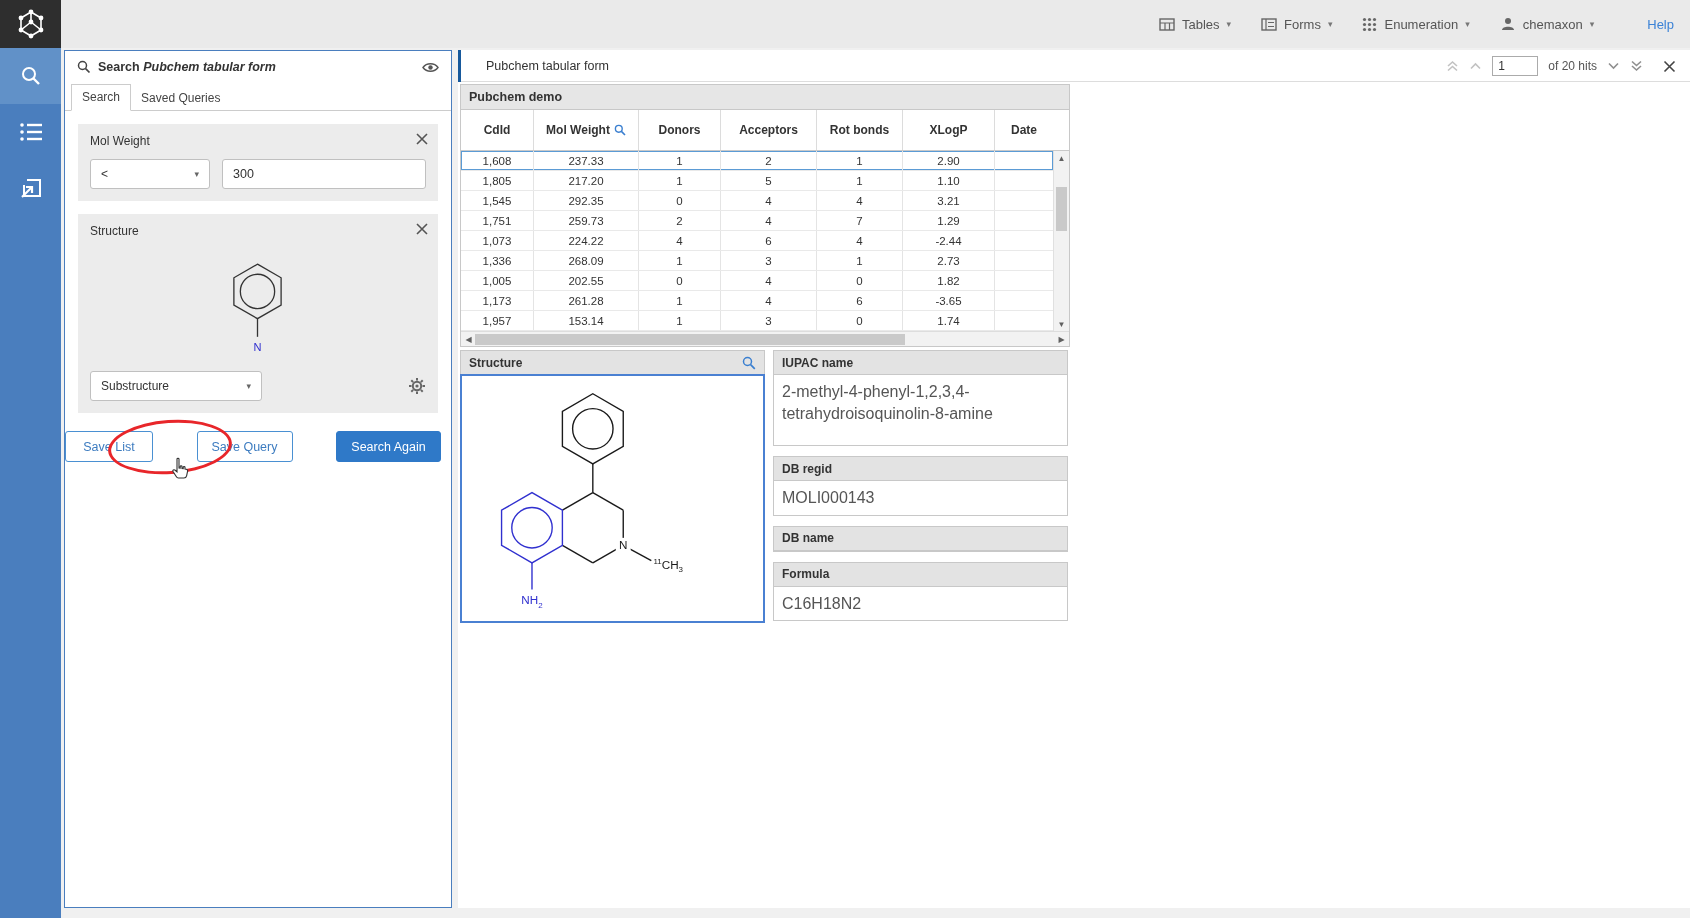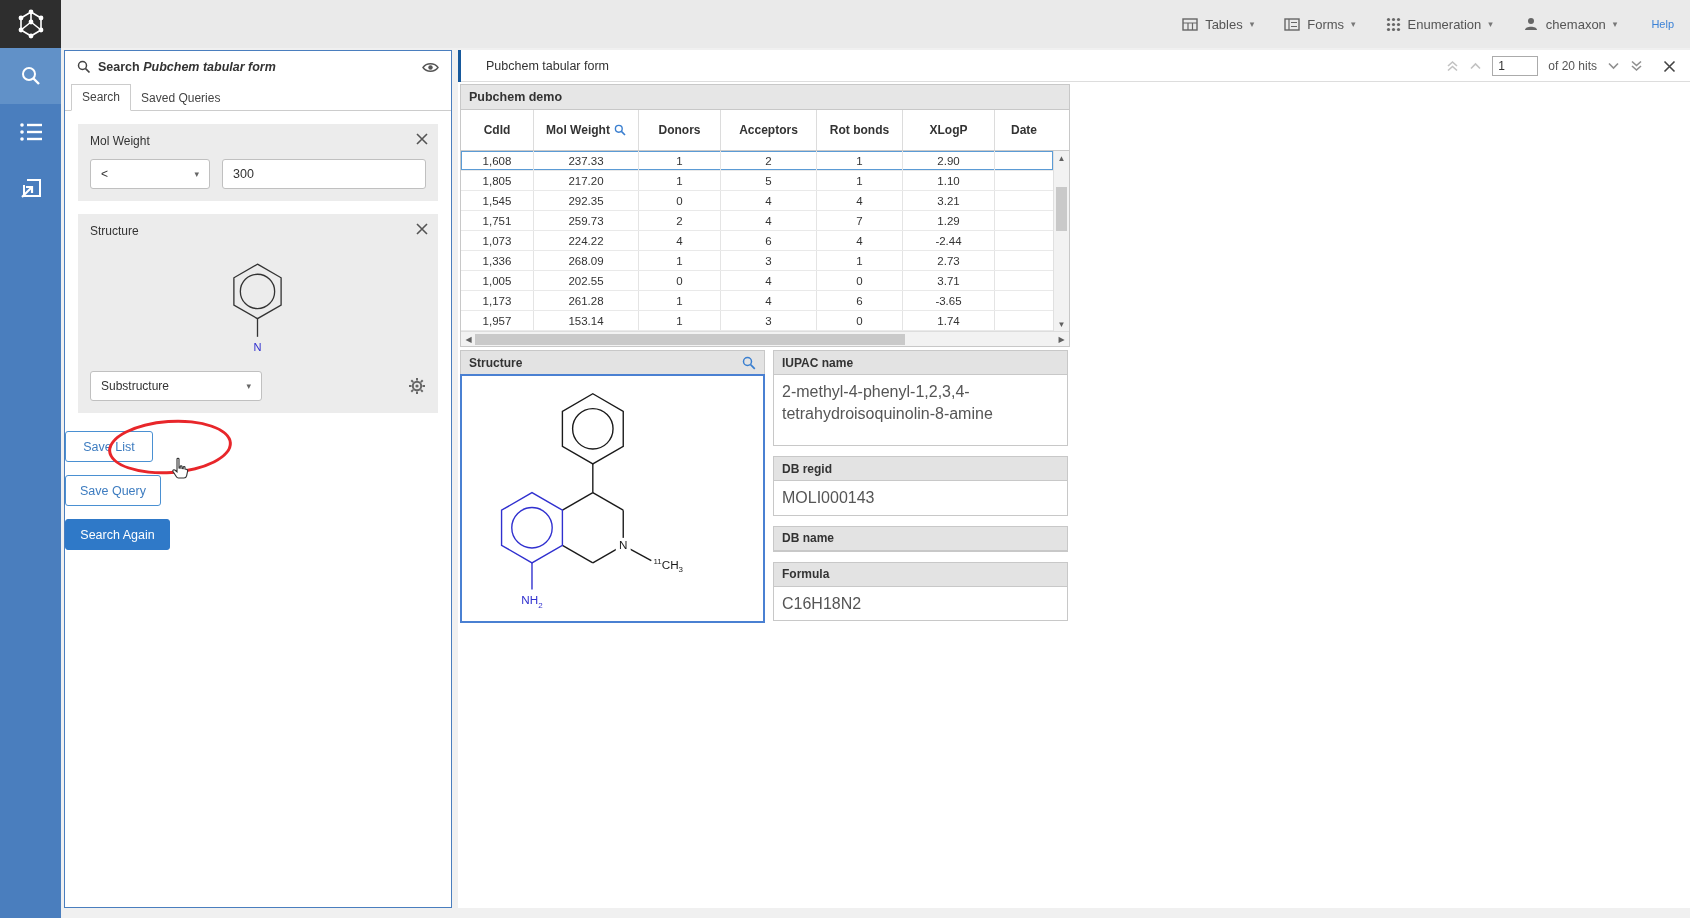--- a/index.html
+++ b/index.html
@@ -13,21 +13,21 @@
   }
   svg { display:block; }
 
   
   .topbar { position:absolute; left:0; top:0; width:1690px; height:48px; background:#eaeaea; }
   .logo-box { position:absolute; left:0; top:0; width:61px; height:48px; background:#2e2e2e; display:flex; align-items:center; justify-content:center; }
   .topbar-right { position:absolute; right:16px; top:0; height:48px; display:flex; align-items:center; }
   .top-menu { display:flex; align-items:center; gap:7px; margin-left:30px; cursor:pointer; }
   .top-menu .lbl { font-size:13px; color:#555; }
   .top-menu .caret { font-size:9px; color:#777; }
-  .help-link { margin-left:34px; font-size:11px; color:#3b82d6; cursor:pointer; }
+  .help-link { margin-left:53px; font-size:13px; color:#3b82d6; cursor:pointer; }
 
   
   .sidebar { position:absolute; left:0; top:48px; width:61px; height:870px; background:#4a7ebe; }
   .sidebar-item { height:56px; display:flex; align-items:center; justify-content:center; cursor:pointer; }
   .sidebar-item.active { background:#6191c8; }
 
   
   .search-panel { position:absolute; left:64px; top:50px; width:388px; height:858px; background:#fff; border:1px solid #4a7ebe; }
   .sp-header { height:32px; display:flex; align-items:center; padding:0 12px; }
   .sp-title { font-size:12.5px; font-weight:bold; color:#333; margin-left:7px; }
@@ -40,21 +40,21 @@
   .filter-label { font-size:12px; color:#333; }
   .filter-close { position:absolute; right:10px; top:9px; cursor:pointer; }
   .filter-controls { display:flex; gap:12px; margin-top:11px; align-items:center; }
   .sel { background:#fff; border:1px solid #c0c0c0; border-radius:3px; height:30px; display:flex; align-items:center; padding:0 10px; font-size:12px; color:#333; cursor:pointer; }
   .sel .caret { margin-left:auto; font-size:9px; color:#666; }
   .sel.op { width:120px; }
   .sel.mode { width:172px; }
   .txt-input { width:204px; height:30px; border:1px solid #c0c0c0; border-radius:3px; padding:0 10px; font-size:12.5px; color:#333; font-family:"Liberation Sans", sans-serif; }
   .struct-canvas { height:118px; margin-top:4px; }
   .gear { margin-left:auto; cursor:pointer; }
-  .btn-row { display:flex; justify-content:flex-end; gap:13px; margin:18px 10px 0 0;flex-direction:column; }
+  .btn-row { display:flex; justify-content:space-between; gap:13px; margin:18px 10px 0 0; }
   .btn { height:31px; border-radius:3px; font-size:12.5px; display:flex; align-items:center; justify-content:center; cursor:pointer; }
   .btn.outline { background:#fff; border:1px solid #4a90d2; color:#3d7cc0; }
   .btn.primary { background:#2f79c8; border:1px solid #2f79c8; color:#fff; }
   .btn.save-list { width:88px; }
   .btn.save-query { width:96px; }
   .btn.search-again { width:105px; }
 
   
   .red-ellipse { position:absolute; left:108px; top:420px; width:124px; height:54px; border:3px solid #e8262a; border-radius:50%; transform:rotate(-4deg); pointer-events:none; z-index:20; }
   .hand-cursor { position:absolute; left:170px; top:457px; z-index:21; pointer-events:none; }
@@ -414,21 +414,21 @@
             <div class="grid-cell col4">1</div>
             <div class="grid-cell col5">2.73</div>
             <div class="grid-cell col6"></div>
           </div>
           <div class="grid-row">
             <div class="grid-cell col0">1,005</div>
             <div class="grid-cell col1">202.55</div>
             <div class="grid-cell col2">0</div>
             <div class="grid-cell col3">4</div>
             <div class="grid-cell col4">0</div>
-            <div class="grid-cell col5">3.71</div>
+            <div class="grid-cell col5">1.82</div>
             <div class="grid-cell col6"></div>
           </div>
           <div class="grid-row">
             <div class="grid-cell col0">1,173</div>
             <div class="grid-cell col1">261.28</div>
             <div class="grid-cell col2">1</div>
             <div class="grid-cell col3">4</div>
             <div class="grid-cell col4">6</div>
             <div class="grid-cell col5">-3.65</div>
             <div class="grid-cell col6"></div>

